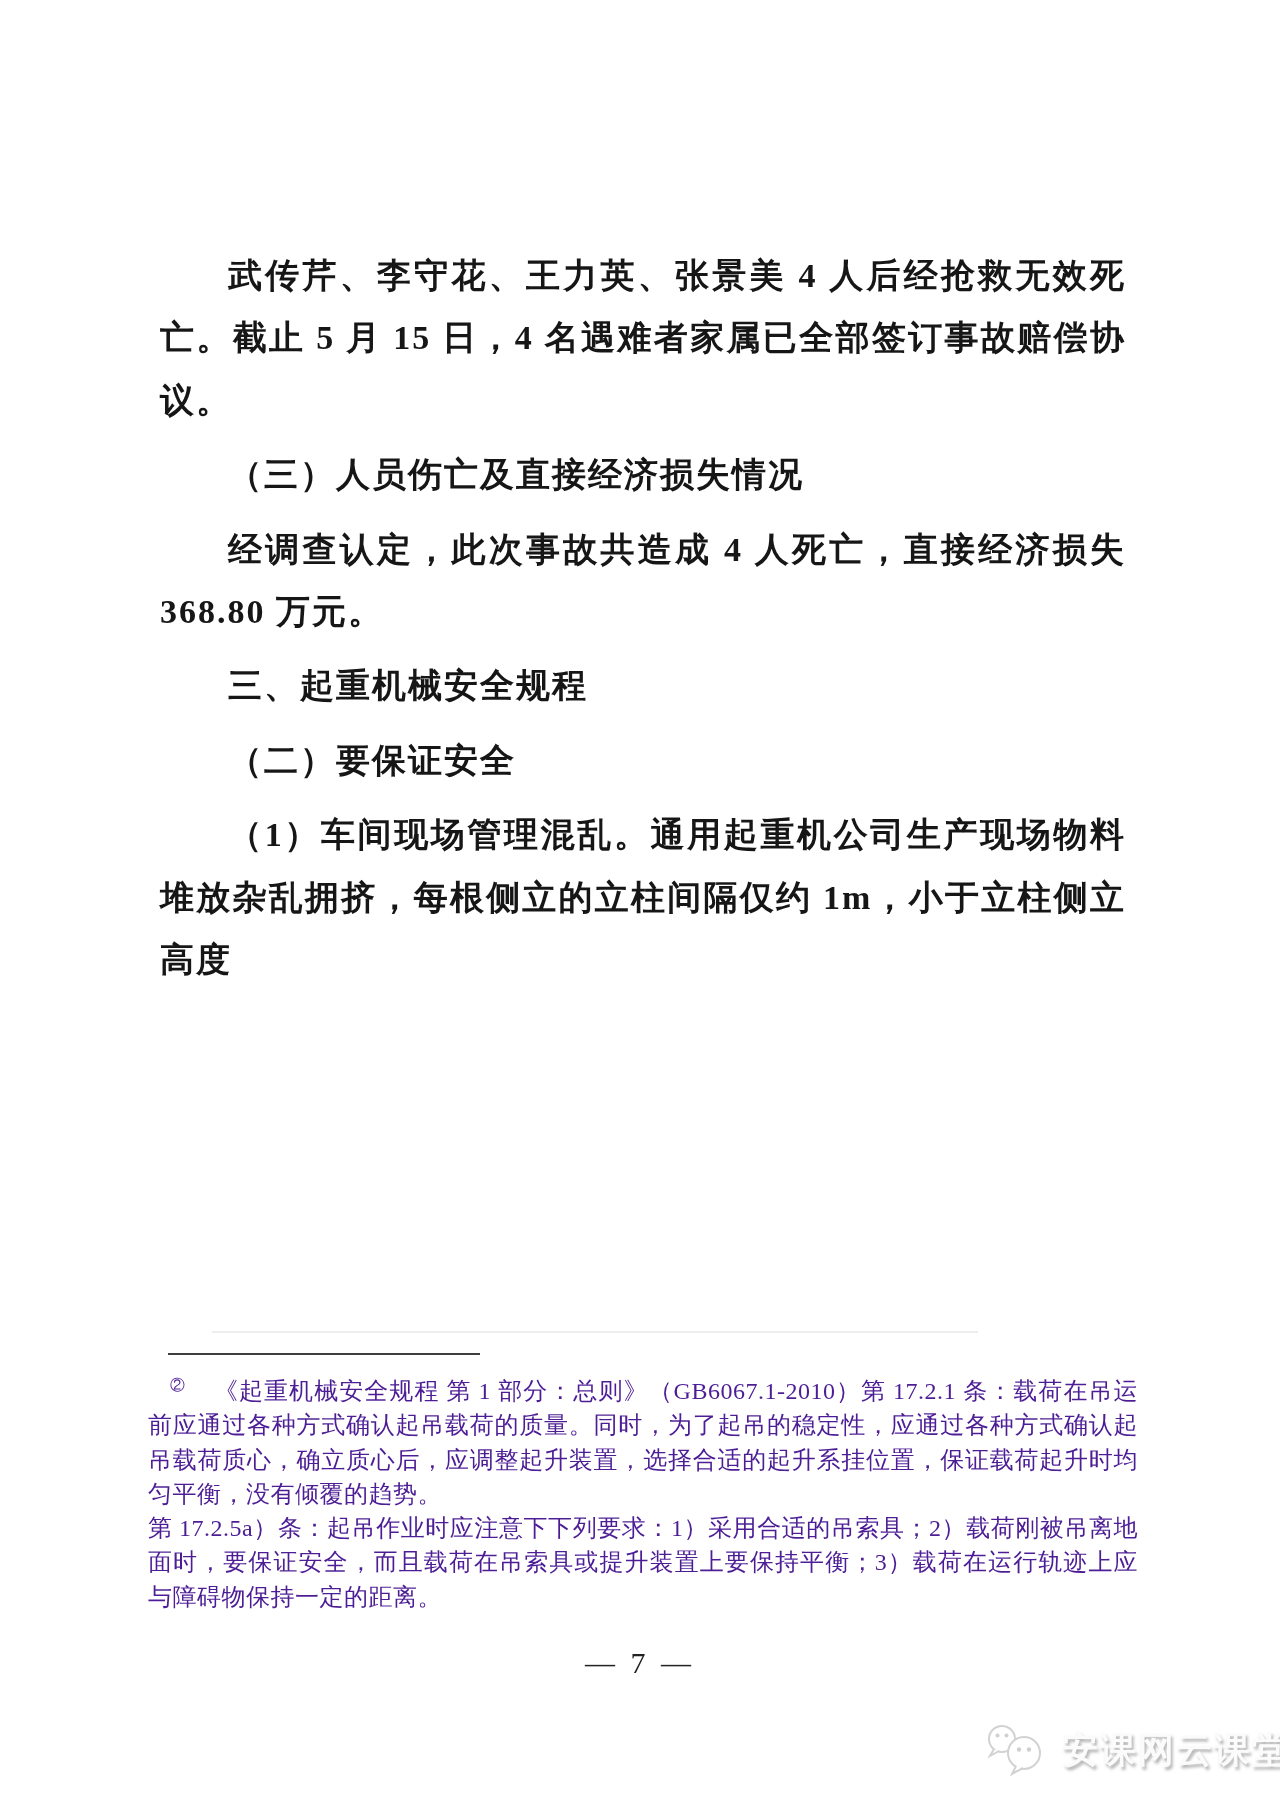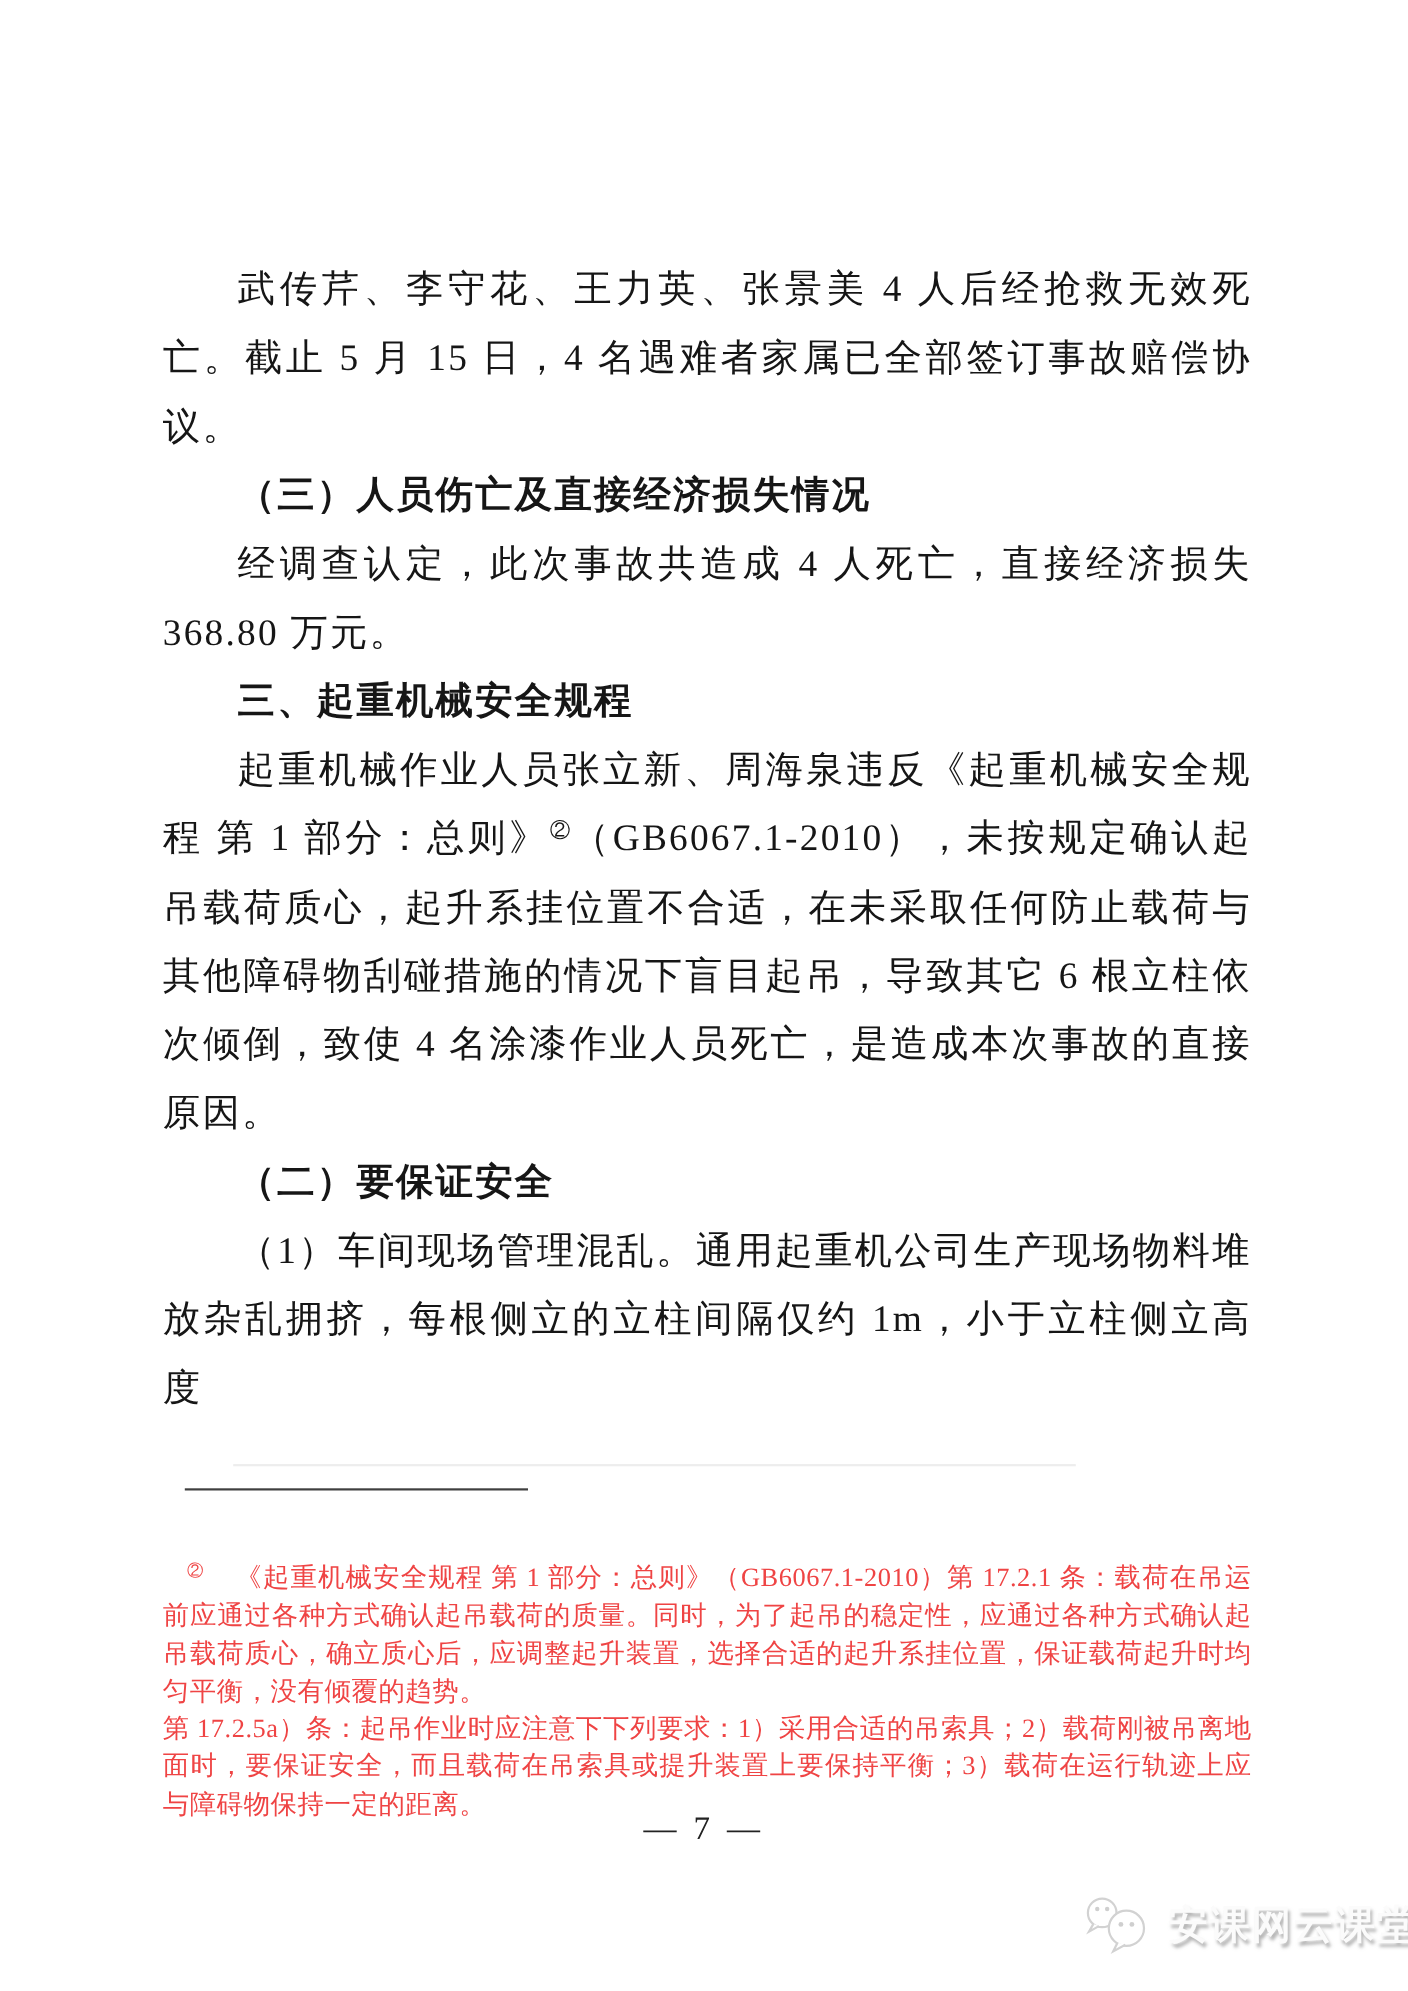--- a/index.html
+++ b/index.html
@@ -16,21 +16,21 @@
     position:absolute;
     left:148px;
     top:233px;
     width:990px;
     font-size:34px;
     line-height:62.4px;
     letter-spacing:2px;
     text-align:justify;
     text-justify:inter-ideograph;
   }
-  .content p{margin:0;text-indent:2em;}
+  .content p{margin:12px;text-indent:2em;font-weight:bold;}
   .h-main{font-weight:bold;}
   .h-sub{font-weight:600;}
   sup.fn-ref{
     font-size:0.55em;
     vertical-align:super;
     letter-spacing:0;
     line-height:0;
   }
   .faint-line{
     position:absolute;
@@ -44,28 +44,28 @@
     position:absolute;
     left:168px;
     top:1353px;
     width:312px;
     height:0;
     border-top:2px solid #3f3f3f;
   }
   .footnotes{
     position:absolute;
     left:148px;
-    top:1418px;
+    top:1374px;
     width:990px;
     font-size:24px;
     line-height:34.3px;
     letter-spacing:0.5px;
     text-align:justify;
     text-justify:inter-ideograph;
-    color:#ef4444;
+    color:#4c1d95;
   }
   .footnotes p{margin:0;}
   .fnote-first{text-indent:22px;}
   .fnote-first sup{
     font-size:0.62em;
     vertical-align:super;
     line-height:0;
     margin-right:28px;
   }
   .page-number{
@@ -100,21 +100,20 @@
 </head>
 <body>
 
 <div class="page">
 
   <div class="content">
     <p>武传芹、李守花、王力英、张景美 4 人后经抢救无效死亡。截止 5 月 15 日，4 名遇难者家属已全部签订事故赔偿协议。</p>
     <p class="h-sub">（三）人员伤亡及直接经济损失情况</p>
     <p>经调查认定，此次事故共造成 4 人死亡，直接经济损失 368.80 万元。</p>
     <p class="h-main">三、起重机械安全规程</p>
-    <p><span>起重机械作业人员张立新、周海泉违反《起重机械安全规程 第 1 部分：总则》</span><sup class="fn-ref">②</sup><span>（GB6067.1-2010），未按规定确认起吊载荷质心，起升系挂位置不合适，在未采取任何防止载荷与其他障碍物刮碰措施的情况下盲目起吊，导致其它 6 根立柱依次倾倒，致使 4 名涂漆作业人员死亡，是造成本次事故的直接原因。</span></p>
     <p class="h-sub">（二）要保证安全</p>
     <p>（1）车间现场管理混乱。通用起重机公司生产现场物料堆放杂乱拥挤，每根侧立的立柱间隔仅约 1m，小于立柱侧立高度</p>
   </div>
 
   <div class="faint-line"></div>
   <div class="fn-sep"></div>
 
   <div class="footnotes">
     <p class="fnote-first"><sup>②</sup><span>《起重机械安全规程 第 1 部分：总则》（GB6067.1-2010）第 17.2.1 条：载荷在吊运前应通过各种方式确认起吊载荷的质量。同时，为了起吊的稳定性，应通过各种方式确认起吊载荷质心，确立质心后，应调整起升装置，选择合适的起升系挂位置，保证载荷起升时均匀平衡，没有倾覆的趋势。</span></p>
     <p>第 17.2.5a）条：起吊作业时应注意下下列要求：1）采用合适的吊索具；2）载荷刚被吊离地面时，要保证安全，而且载荷在吊索具或提升装置上要保持平衡；3）载荷在运行轨迹上应与障碍物保持一定的距离。</p>

